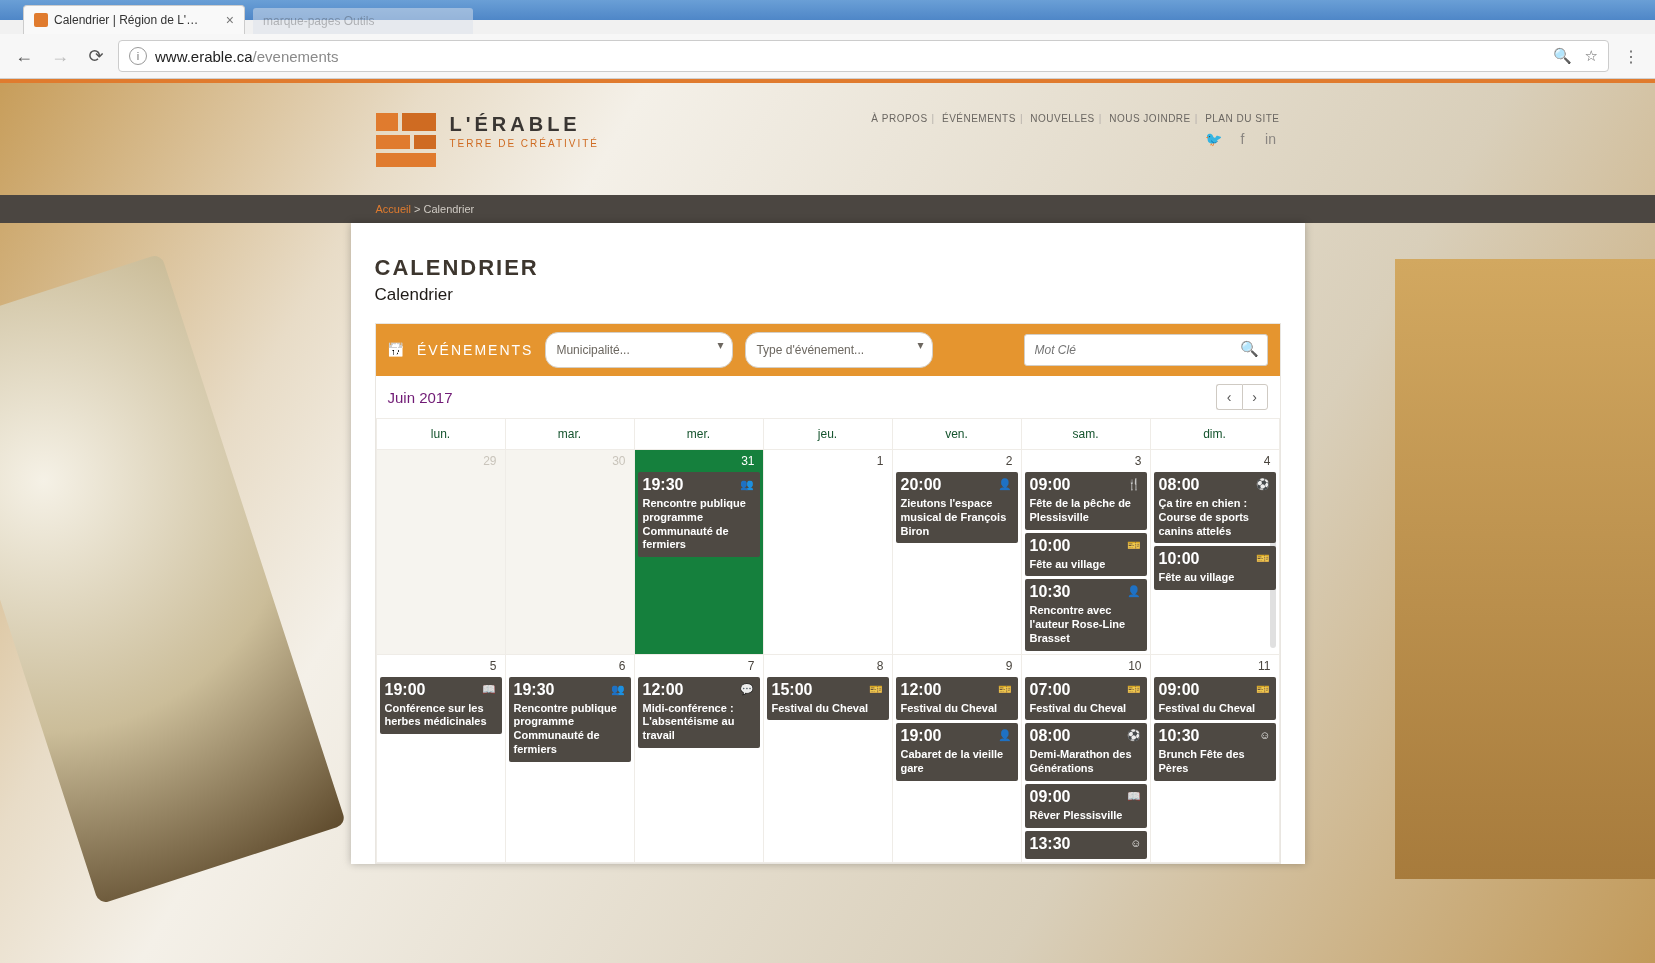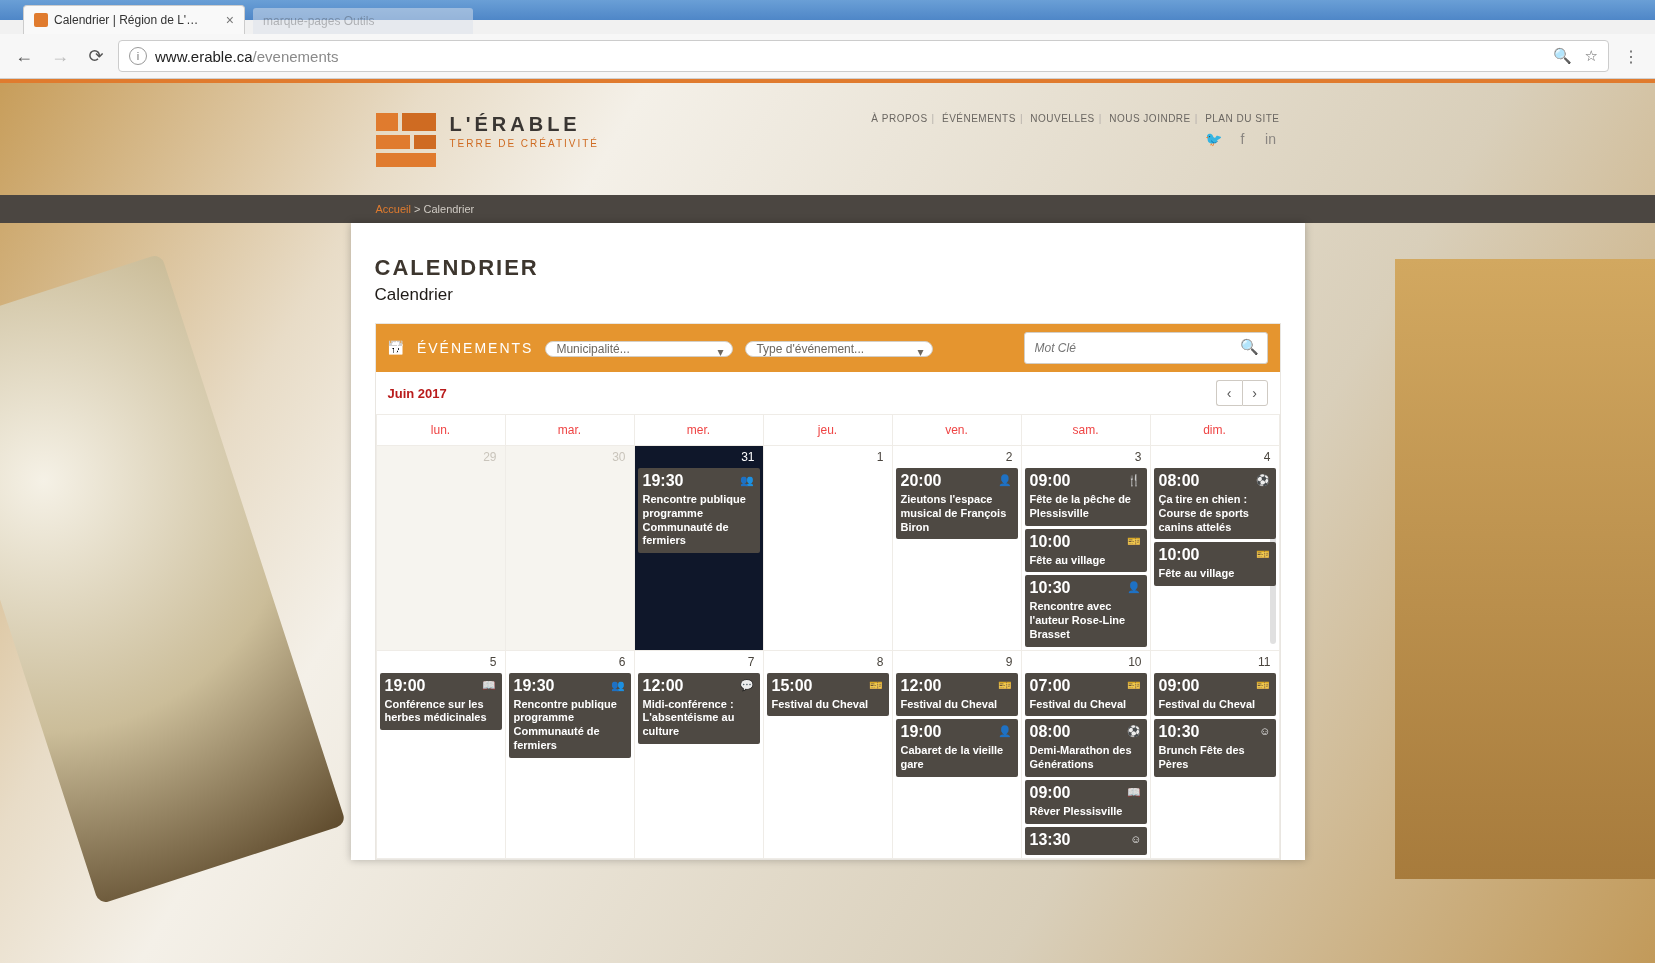--- a/index.html
+++ b/index.html
@@ -51,40 +51,40 @@
   .breadcrumb-inner{width:904px;margin:0 auto;padding:8px 2px;color:#cfcac3;font-size:11px;}
   .breadcrumb-inner .home{color:#e07b2e;}
   .content-col{position:relative;z-index:1;width:954px;margin:0 auto;background:#fff;box-shadow:0 0 8px rgba(0,0,0,.25);}
   .content-pad{padding:32px 24px 0 24px;}
   h1.page-title{margin:0;color:#3d362e;font-size:22px;letter-spacing:2px;font-weight:600;}
   .sub{font-size:17px;color:#1f1b17;margin-top:4px;}
   
   .cal-wrap{margin-top:18px;border:1px solid #e9e6e1;}
   .filters{background:#e5952f;display:flex;align-items:center;gap:12px;padding:8px 12px;}
   .filters .lead{color:#fff;font-size:14px;letter-spacing:2px;display:flex;align-items:center;gap:10px;}
-  .filters select{height:16px;border:1px solid #d3cec6;background:#fff;color:#6c6760;font-size:12px;padding:0 10px;min-width:188px;appearance:none;border-radius:13px;}
+  .filters select{height:36px;border:1px solid #d3cec6;background:#fff;color:#6c6760;font-size:12px;padding:0 10px;min-width:188px;appearance:none;border-radius:13px;}
   .sel-wrap{position:relative;}
   .sel-wrap::after{content:"▾";position:absolute;right:10px;top:6px;color:#6c6760;font-size:12px;pointer-events:none;}
   .search-wrap{position:relative;margin-left:auto;}
   .search-wrap input{height:30px;border:1px solid #d3cec6;background:#fff;border-radius:3px;padding:0 34px 0 10px;font-size:12px;width:198px;font-style:italic;color:#666;}
   .search-wrap .sicon{position:absolute;right:8px;top:6px;color:#9b958c;font-size:15px;}
   .cal-head{display:flex;align-items:center;padding:8px 12px;border-bottom:1px solid #efece7;}
-  .cal-head .month{color:#b91c1c;font-weight:700;font-size:13px;}
+  .cal-head .month{color:#701a75;font-weight:400;font-size:15px;}
   .navbtns{margin-left:auto;display:flex;}
   .navbtns button{width:26px;height:26px;border:1px solid #cfcac3;background:#fff;color:#555;font-size:14px;cursor:pointer;}
   .navbtns button:first-child{border-right:none;border-radius:3px 0 0 3px;}
   .navbtns button:last-child{border-radius:0 3px 3px 0;}
   .grid{width:100%;border-collapse:collapse;table-layout:fixed;}
-  .grid th{font-size:12px;font-weight:400;color:#ef4444;padding:8px 16px;border:1px solid #efece7;border-top:none;}
+  .grid th{font-size:12px;font-weight:400;color:#14532d;padding:8px 16px;border:1px solid #efece7;border-top:none;}
   .grid td{border:1px solid #efece7;vertical-align:top;height:200px;padding:0;position:relative;}
   .daywrap{display:flex;flex-direction:column;height:100%;}
   .daynum{text-align:right;font-size:12px;color:#4a453e;padding:4px 8px 2px;min-height:16px;}
   .othermonth{background:#f6f4ef;}
   .othermonth .daynum{color:#c9c4bb;}
-  .today{background:#0f172a;}
+  .today{background:#15803d;}
   .today .daynum{color:#fff;}
   .events{padding:0 3px 3px;display:flex;flex-direction:column;gap:3px;}
   .ev{background:#4e4943;color:#fff;border-radius:2px;font-size:11px;line-height:1.25;position:relative;padding:3px 5px 5px 5px;}
   .ev .hdr{display:flex;align-items:center;justify-content:space-between;font-weight:700;}
   .ev .hdr .t{font-size:16px;}
   .ev .hdr .ic{font-size:11px;opacity:.9;}
   .ev .ttl{margin-top:2px;font-weight:700;}
   .scroll-ind{position:absolute;right:3px;top:24px;bottom:6px;width:6px;background:rgba(0,0,0,.12);border-radius:3px;}
   .scroll-ind .thumb{position:absolute;left:0;right:0;top:0;height:38%;background:#8d8880;border-radius:3px;}
   
@@ -345,21 +345,21 @@
                 </td>
                 <td>
                   <div class="daywrap">
                     <div class="daynum">7</div>
                     <div class="events">
                       <div class="ev">
                         <div class="hdr">
                           <span class="t">12:00</span>
                           <span class="ic">💬</span>
                         </div>
-                        <div class="ttl">Midi-conférence : L'absentéisme au culture</div>
+                        <div class="ttl">Midi-conférence : L'absentéisme au travail</div>
                       </div>
                     </div>
                   </div>
                 </td>
                 <td>
                   <div class="daywrap">
                     <div class="daynum">8</div>
                     <div class="events">
                       <div class="ev">
                         <div class="hdr">

